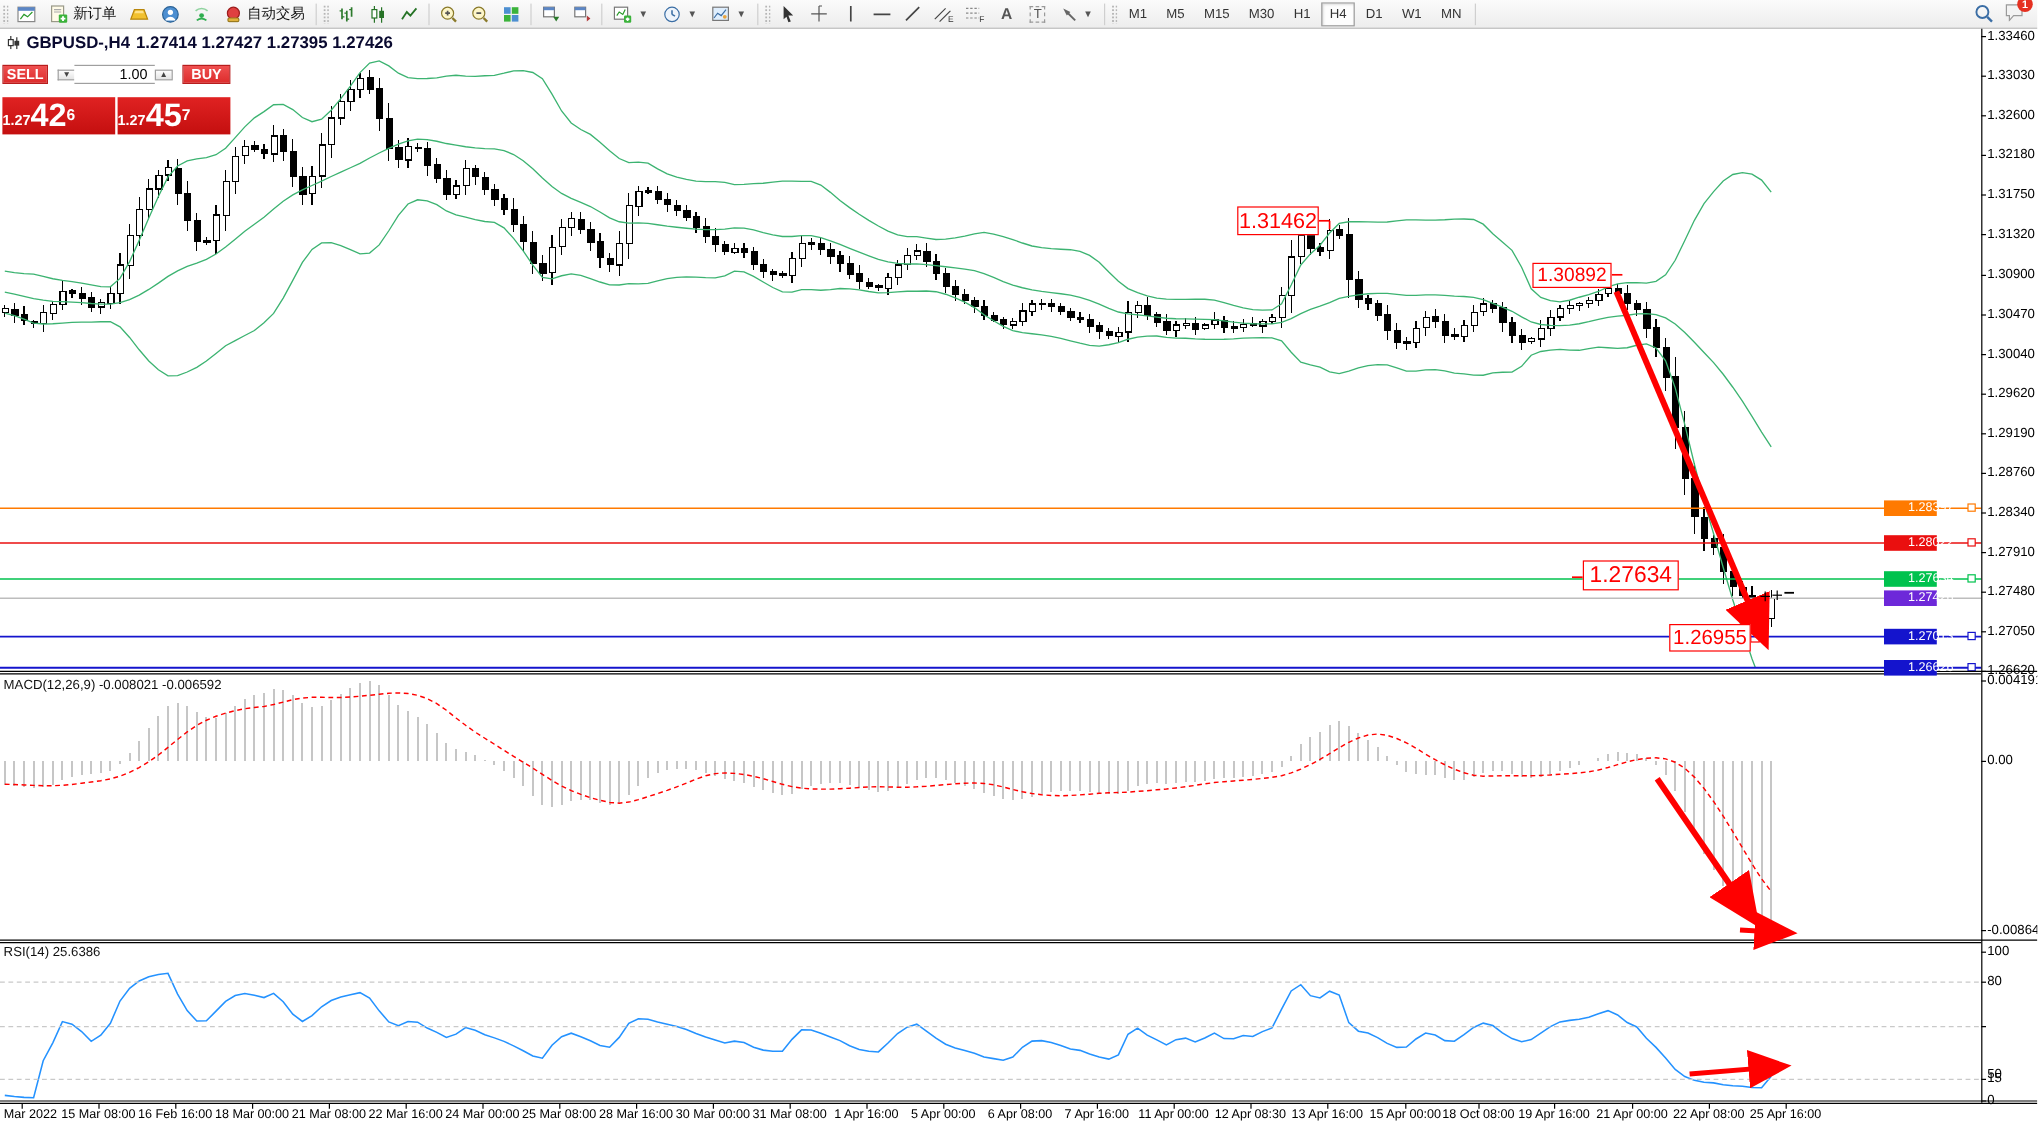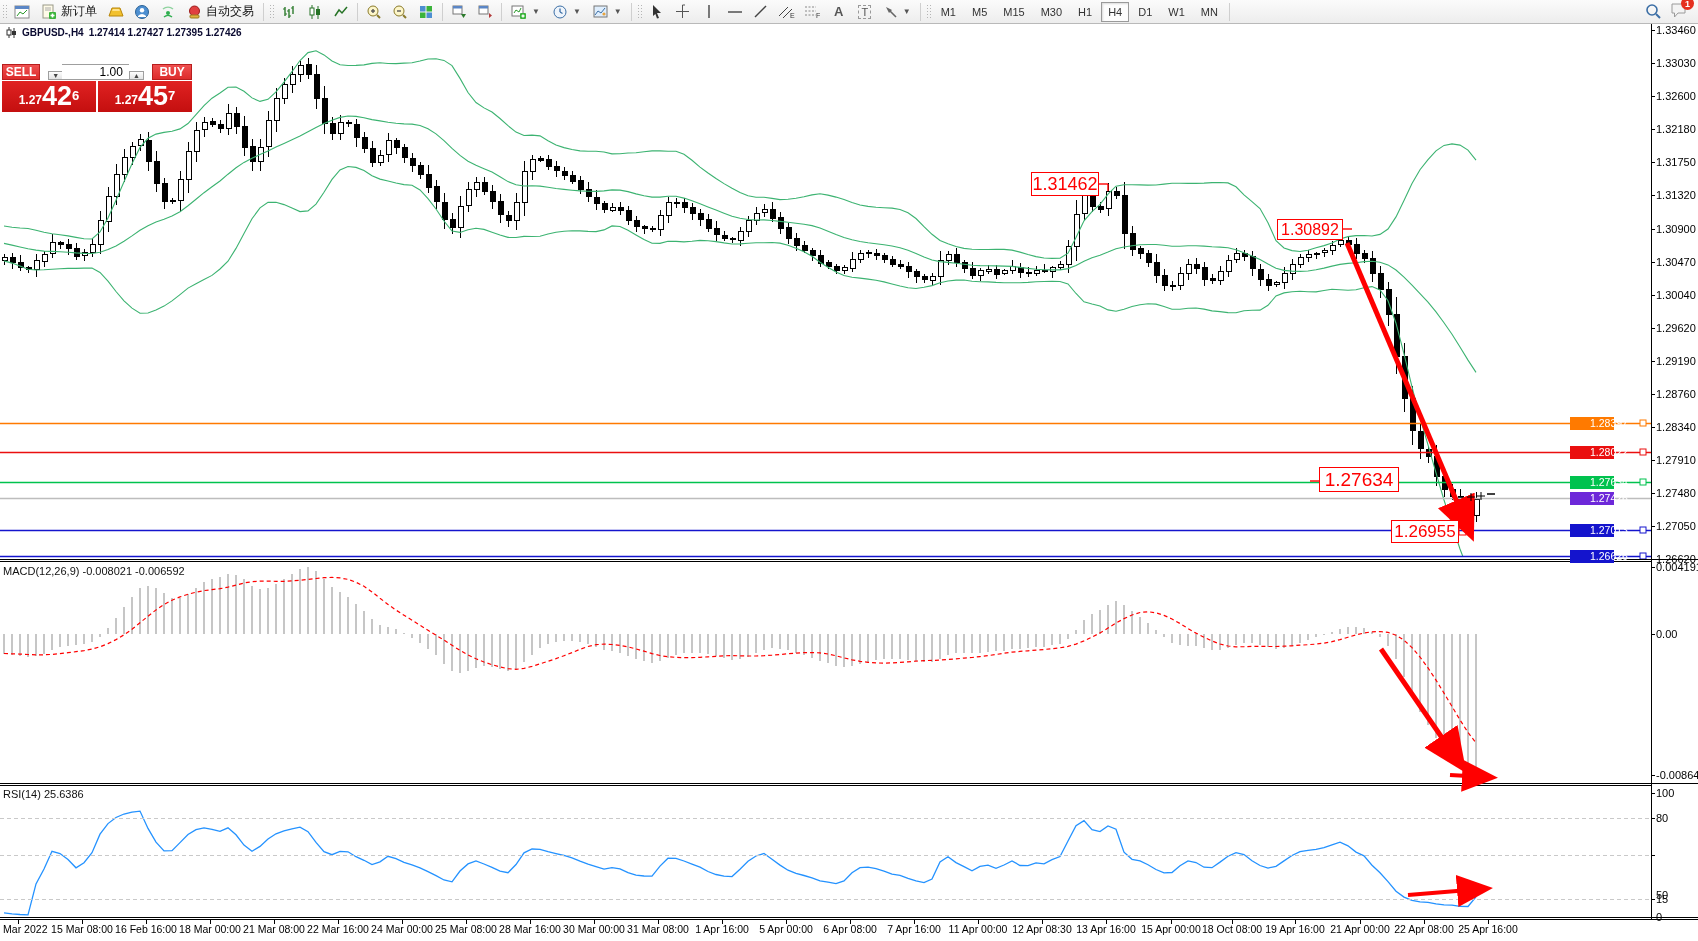--- a/index.html
+++ b/index.html
@@ -19,44 +19,44 @@
   .tbtn .cn{font-size:12px;color:#111;}
   .caret{font-size:8px;color:#555;margin-left:1px;}
   .tf{height:18px;padding:0 6px;font-size:11px;color:#333;display:flex;align-items:center;
       border:1px solid transparent;margin:0 1px;}
   .tf.active{background:#fdfdfd;border:1px solid #9a9a9a;box-shadow:inset 1px 1px 2px #00000022;}
   #tb-right{margin-left:auto;display:flex;align-items:center;gap:8px;padding-right:10px;}
   .badge{position:absolute;right:-6px;top:-5px;width:13px;height:13px;border-radius:50%;
          background:#e53020;color:#fff;font-size:9px;font-weight:bold;display:flex;
          align-items:center;justify-content:center;}
   
-  #symbol-info{position:absolute;left:6px;top:27px;font-size:10px;font-weight:bold;
+  #symbol-info{position:absolute;left:6px;top:27px;font-size:14px;font-weight:bold;
                color:#0a0a30;display:flex;align-items:center;gap:5px;}
   .panel-label{position:absolute;left:3px;font-size:11px;color:#111;}
   .axis-label{position:absolute;left:1656px;font-size:11px;color:#000;white-space:nowrap;}
   .hline-label{position:absolute;left:1570px;width:44px;height:13px;line-height:13px;
                font-size:10.5px;color:#fff;padding-left:20px;box-sizing:border-box;}
   .date-label{position:absolute;top:923px;font-size:10.5px;color:#000;transform:translateX(-50%);
               white-space:nowrap;}
   .ann-box{position:absolute;border:1px solid #ff0000;background:#ffffff;color:#ff0000;
            display:flex;align-items:center;justify-content:center;box-sizing:border-box;}
   
   #trade-panel{position:absolute;left:2px;top:44px;width:190px;}
-  #tp-row1{display:flex;height:36px;align-items:flex-end;}
+  #tp-row1{display:flex;height:36px;align-items:center;}
   .tp-btn{background:linear-gradient(#ef5050,#dd2c2c);color:#fff;font-size:12px;font-weight:bold;
           display:flex;align-items:center;justify-content:center;border:1px solid #b81d1d;}
   #sell-btn{width:38px;}  #buy-btn{width:40px;margin-left:8px;}
   .spin{width:14px;background:linear-gradient(#fdfdfd,#e4e4e4);border:1px solid #9f9f9f;
         font-size:7px;color:#444;display:flex;align-items:center;justify-content:center;}
   #vol-input{width:64px;border:1px solid #9f9f9f;border-left:none;border-right:none;
              font-size:12px;text-align:right;padding-right:6px;background:#fff;
              display:flex;align-items:center;justify-content:flex-end;color:#000;}
   #tp-row2{display:flex;height:31px;margin-top:1px;gap:2px;}
   .bigpx{flex:1;background:linear-gradient(#e02222,#c40f0f);color:#fff;display:flex;
-         align-items:flex-end;justify-content:center;padding-bottom:2px;}
+         align-items:flex-end;justify-content:flex-start;padding-bottom:2px;}
   .bigpx .small{font-size:12px;font-weight:bold;line-height:20px;}
   .bigpx .big{font-size:27px;font-weight:bold;line-height:27px;}
   .bigpx .sup{font-size:13px;font-weight:bold;line-height:30px;align-self:flex-start;}
   
   .ic{display:inline-block;}
 </style>
 </head>
 <body>
 
 <div id="stage">

